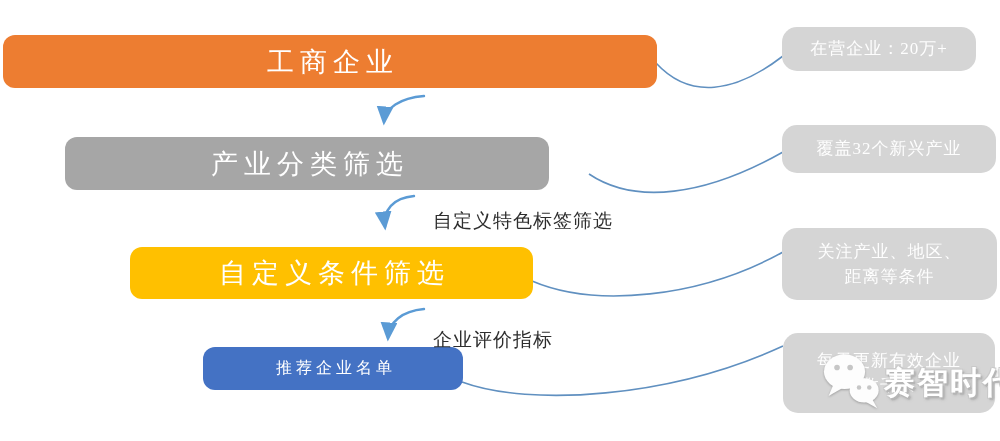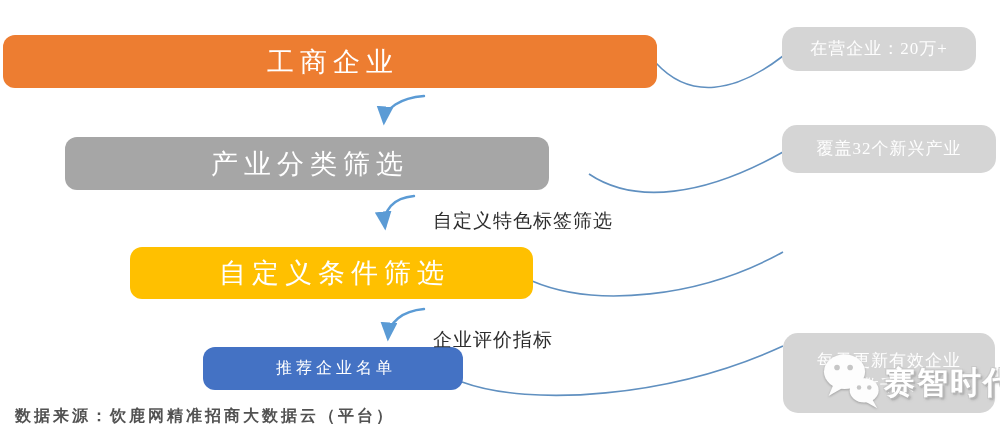--- a/index.html
+++ b/index.html
@@ -81,26 +81,29 @@
 
   <div class="arrow-label al3">企业评价指标</div>
   <div class="arrow-label al2">自定义特色标签筛选</div>
 
   <div class="callout c1">
     <div>在营企业：20万+</div>
   </div>
   <div class="callout c2">
     <div>覆盖32个新兴产业</div>
   </div>
+  <div class="callout c3">
+    <div>关注产业、地区、</div>
+    <div>距离等条件</div>
+  </div>
   <div class="callout c4">
     <div>每天更新有效企业</div>
     <div>数千条</div>
   </div>
 
-  <div class="source">数据来源：饮鹿网精准招商大数据云（平台）</div>
 
   <div class="watermark">
     <svg class="wx" width="60" height="58" viewBox="0 0 64 62">
       <ellipse cx="24" cy="21" rx="22" ry="18.5" fill="#fdfdfd"></ellipse>
       <path d="M12 35 L7 47 L21 39 Z" fill="#fdfdfd"></path>
       <circle cx="16" cy="16.5" r="3" fill="#c6c6c6"></circle>
       <circle cx="30" cy="16.5" r="3" fill="#c6c6c6"></circle>
       <ellipse cx="45" cy="41" rx="15.5" ry="13" fill="#fdfdfd"></ellipse>
       <path d="M54 51 L59 60 L46 53 Z" fill="#fdfdfd"></path>
       <circle cx="39.5" cy="38" r="2.4" fill="#c6c6c6"></circle>

